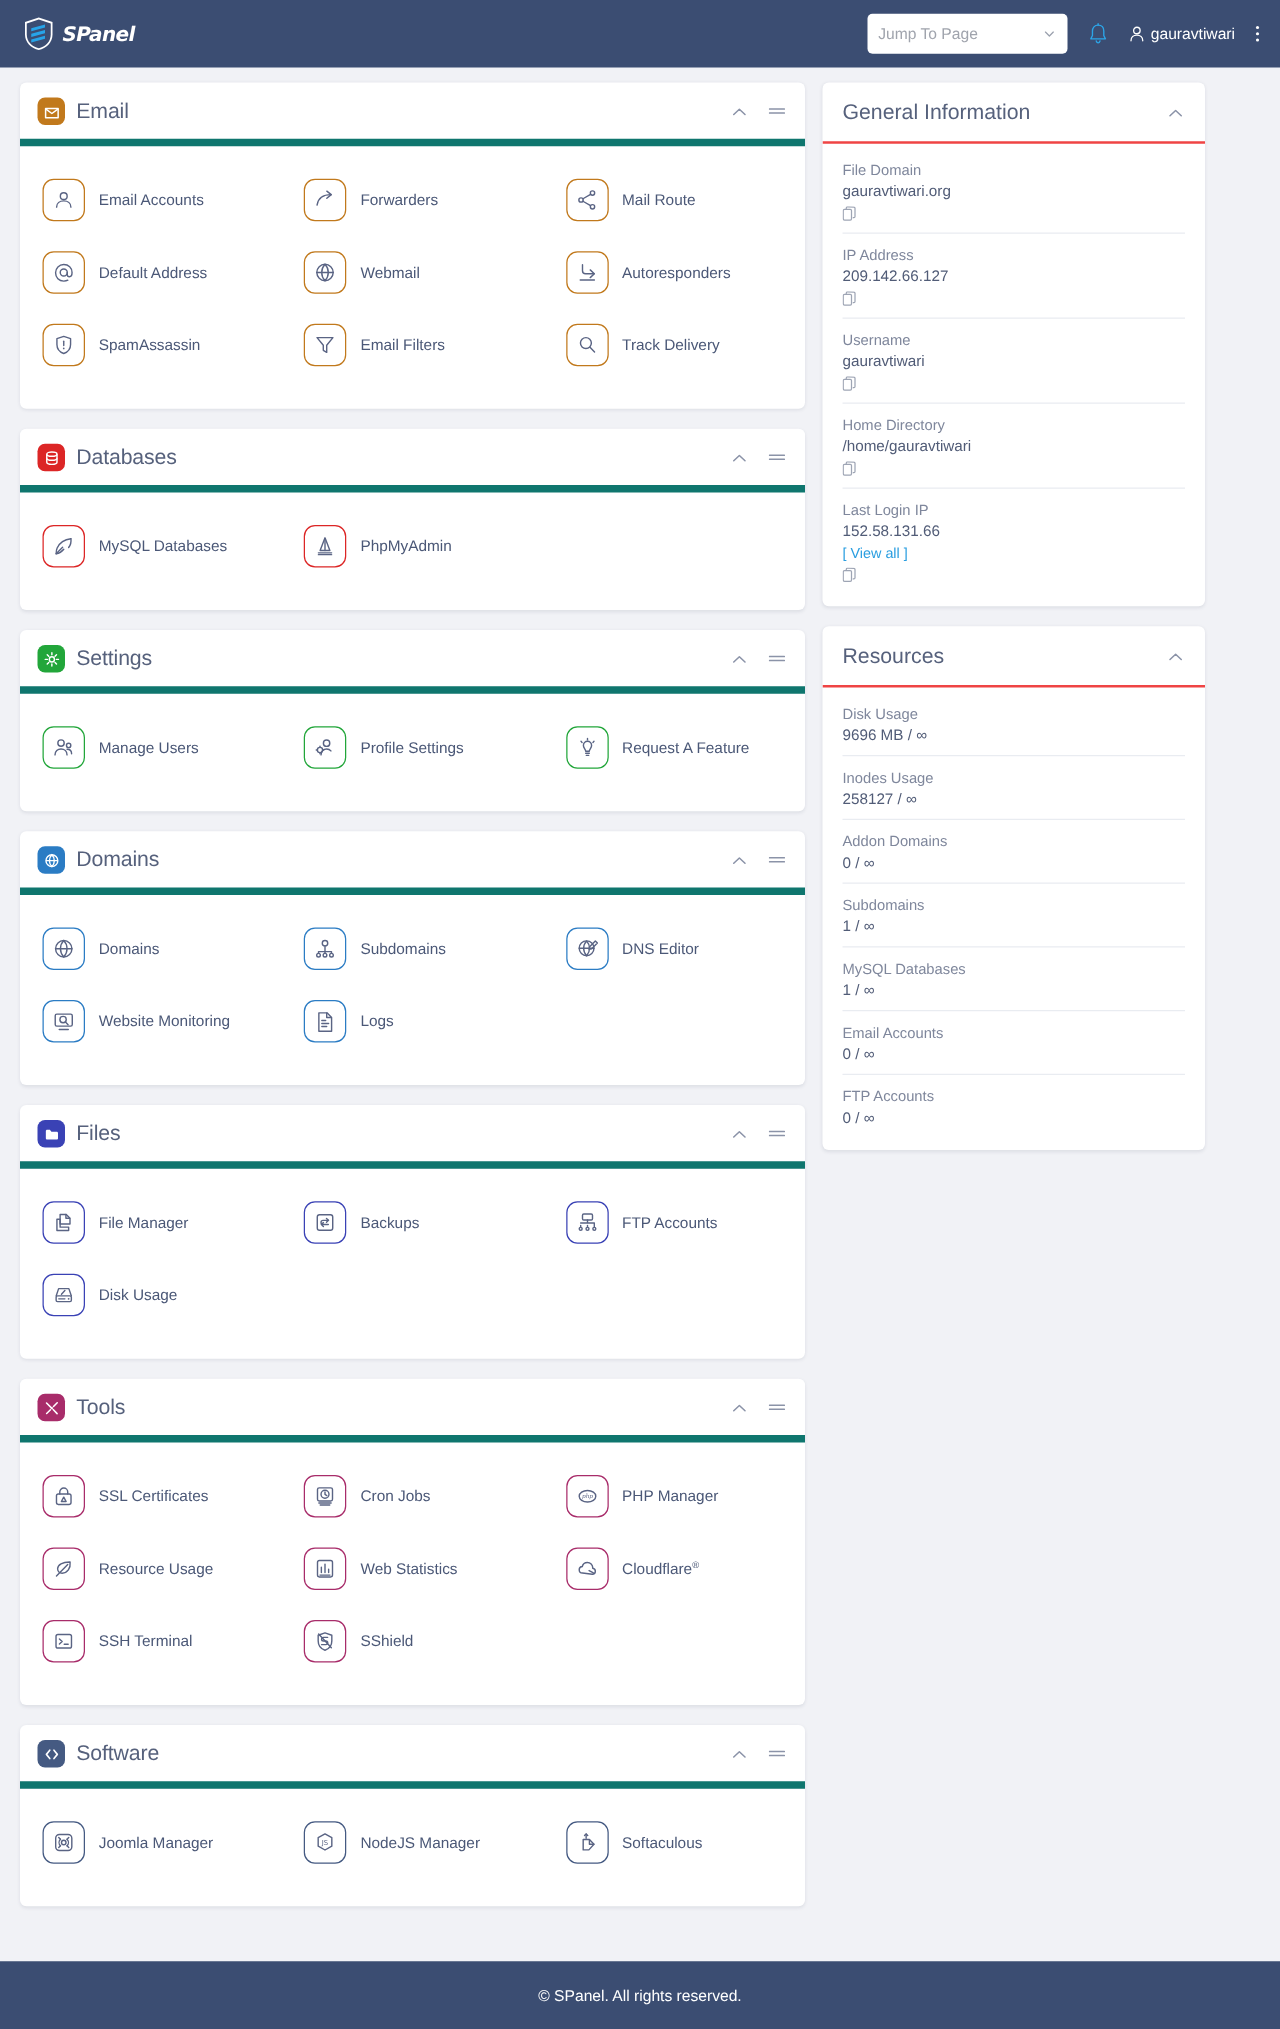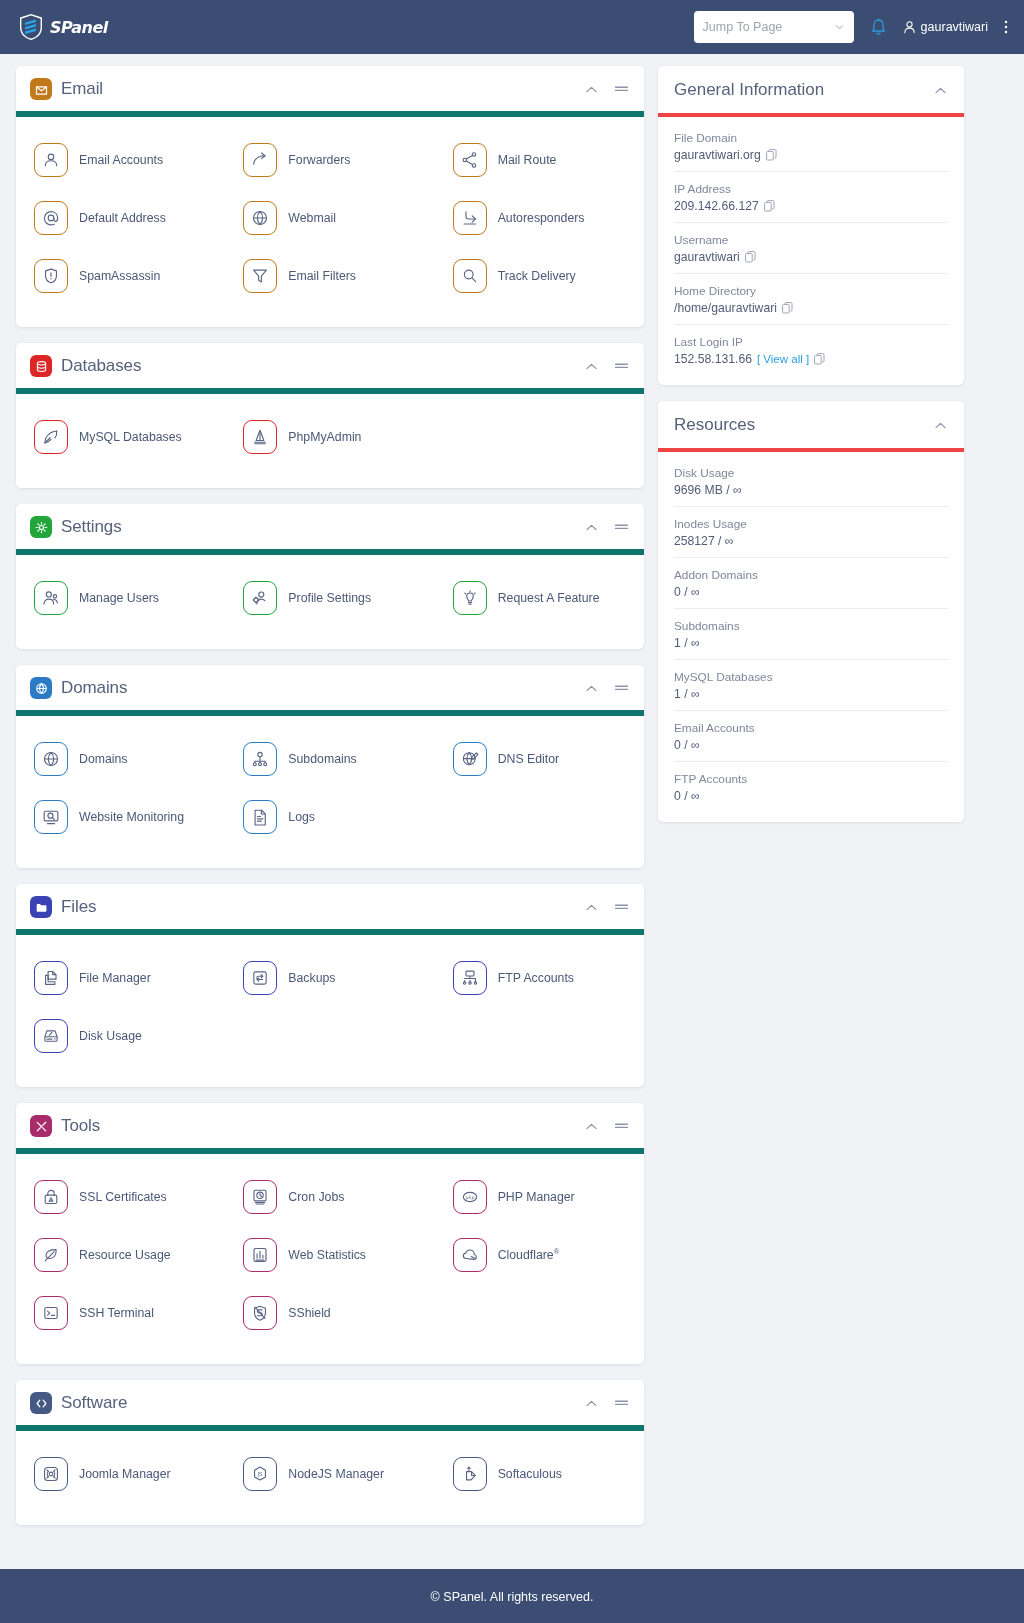--- a/index.html
+++ b/index.html
@@ -146,37 +146,37 @@
   .panel {
     background: #ffffff;
     border-radius: 5px;
     box-shadow: 0 1px 3px rgba(40,50,80,0.10);
     margin-bottom: 16px;
     overflow: hidden;
   }
   .panel-head {
     display: flex; align-items: center;
     padding: 14px 16px 13px 16px;
-    border-bottom: 4px solid #ef4444;
+    border-bottom: 2px solid #ef4444;
   }
   .panel-title {
     font-size: 17px; color: #56617c; font-weight: normal;
   }
   .panel-body { padding: 4px 16px 10px 16px; }
   .info-row {
     padding: 10px 0 9px 0;
     border-bottom: 1px solid #e9ecf1;
   }
   .info-row:last-child { border-bottom: none; }
   .info-label {
     font-size: 11.8px; color: #7f879c; margin-bottom: 3px;
   }
   .info-value {
     font-size: 12.2px; color: #515c77;
-    display: flex; align-items: center; gap: 5px;
+    display: flex; align-items: flex-start; gap: 5px; flex-direction: column;
   }
   .copy-ico { width: 11px; height: 12px; display:block; opacity: .75; }
   .view-all { color: #2a9ee0; font-size: 11.5px; }
 
   
   .footer {
     background: #3b4d72;
     height: 55px;
     display: flex;
     align-items: center;

